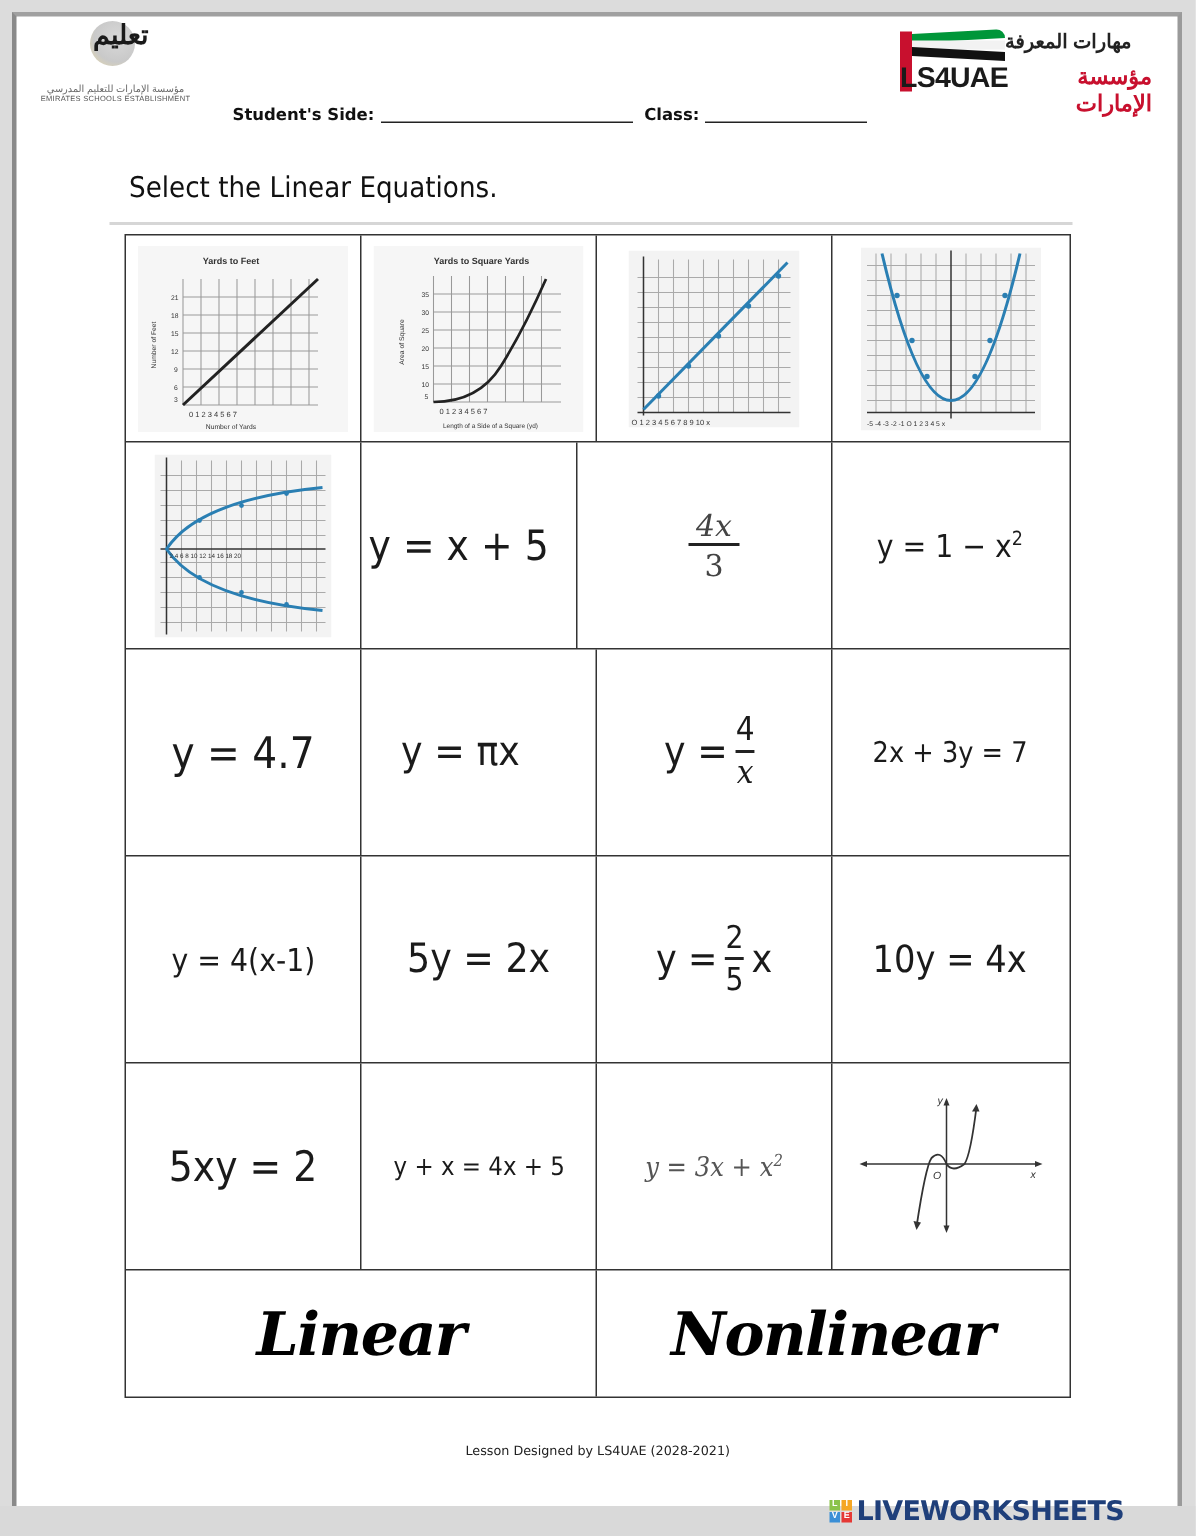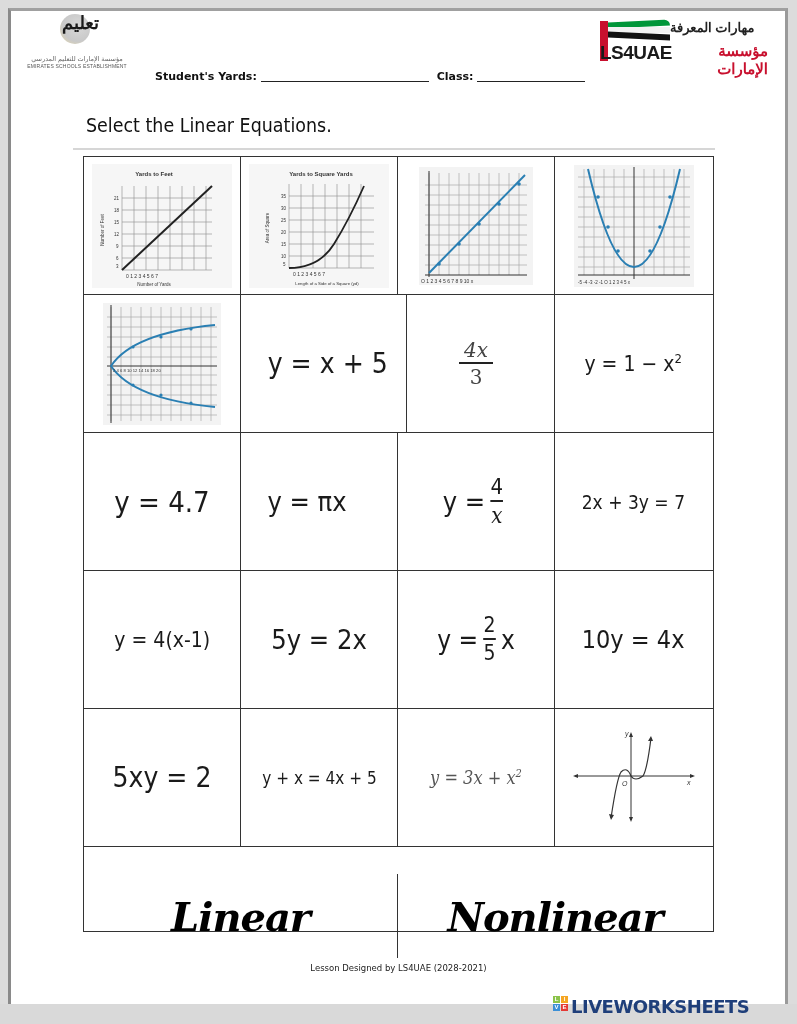--- a/index.html
+++ b/index.html
@@ -46,21 +46,21 @@
   .eq-serif { font-family: "DejaVu Serif", serif; font-style: italic; color: #444; }
   .frac { display: inline-flex; flex-direction: column; align-items: center; vertical-align: middle; margin: 0 4px; }
   .frac .num { line-height: 1; padding: 0 2px 2px; }
   .frac .bar { width: 100%; height: 2px; background: #222; }
   .frac .den { line-height: 1; padding-top: 3px; }
   .script { font-family: "DejaVu Serif", serif; font-style: italic; font-weight: bold; font-size: 40px; color: #000; letter-spacing: -1px; }
 
   .graph { background: #f4f4f4; }
 
   .footer-credit { position: absolute; left: 0; top: 963px; width: 797px; text-align: center; font-size: 8.5px; color: #222; font-family: "DejaVu Sans", sans-serif; }
-  .lw-logo { position: absolute; left: 553px; top: 996px; height: 22px; display: flex; align-items: flex-start; }
+  .lw-logo { position: absolute; left: 553px; top: 996px; height: 22px; display: flex; align-items: center; }
   .lw-blocks { display: grid; grid-template-columns: 7px 7px; grid-template-rows: 7px 7px; gap: 1px; margin-right: 3px; }
   .lw-blocks span { display: block; font-size: 6px; color: #fff; text-align: center; line-height: 7px; font-weight: bold; }
   .lw-text { font-family: "DejaVu Sans", sans-serif; font-weight: bold; font-size: 18px; color: #1f3f7a; letter-spacing: -0.5px; }
   .white-tab { position: absolute; left: 152px; top: 980px; width: 84px; height: 24px; background: #fff; }
 </style>
 </head>
 <body>
 
 <div class="page"></div>
 <div class="bottom-bar"></div>
@@ -79,21 +79,21 @@
       <div class="green"></div>
       <div class="white"></div>
       <div class="black"></div>
   </div>
   <div class="ar-top">مهارات المعرفة</div>
   <div class="ls-text">LS4UAE</div>
   <div class="ar-bottom">مؤسسة الإمارات</div>
 </div>
 
 <div class="form-row">
-  <span class="field-label">Student's Yards:</span><span class="field-line name-line"></span>
+  <span class="field-label">Student's Side:</span><span class="field-line name-line"></span>
   <span class="field-label">Class:</span><span class="field-line class-line"></span>
 </div>
 
 <div class="title">Select the Linear Equations.</div>
 <div class="title-rule"></div>
 
 <div class="grid">
 
   <div class="row" style="top:0;height:138px;">
     <div class="cell" style="left:0;width:157px;">
@@ -275,21 +275,21 @@
             <circle cx="30" cy="44" r="1.6"></circle>
             <circle cx="58" cy="34" r="1.6"></circle>
             <circle cx="88" cy="26" r="1.6"></circle>
             <circle cx="30" cy="82" r="1.6"></circle>
             <circle cx="58" cy="92" r="1.6"></circle>
             <circle cx="88" cy="100" r="1.6"></circle>
           </g>
         <text x="10" y="69" font-size="4.2" fill="#333">2 4 6 8 10 12 14 16 18 20</text>
       </svg>
     </div>
-    <div class="cell" style="left:166px;width:157px;">
+    <div class="cell" style="left:144px;width:157px;">
       <span class="eq" style="font-size:28px;">y = x + 5</span>
     </div>
     <div class="cell" style="left:314px;width:157px;">
       <span class="frac eq-serif" style="font-size:20px;">
         <span class="num">4x</span>
         <span class="bar" style="width:34px;"></span>
         <span class="den" style="font-style:normal;">3</span>
       </span>
     </div>
     <div class="cell last" style="left:471px;width:157px;">
@@ -363,21 +363,21 @@
         <path d="M42 90 Q48 50 52 44 Q58 38 62 48 Q66 54 74 48 Q78 42 82 10" fill="none" stroke="#333" stroke-width="1.2"></path>
         <polygon points="42,92 40,86 45,87" fill="#333"></polygon>
           <polygon points="82,8 79,13 84,13" fill="#333"></polygon>
         <text x="56" y="8" font-size="7" font-style="italic" fill="#333">y</text>
         <text x="118" y="57" font-size="7" font-style="italic" fill="#333">x</text>
         <text x="53" y="58" font-size="7" font-style="italic" fill="#333">O</text>
       </svg>
     </div>
   </div>
 
-  <div class="row" style="top:717px;height:84px;border-bottom:none;">
+  <div class="row" style="top:690px;height:84px;border-bottom:none;">
     <div class="cell" style="left:0;width:314px;">
       <span class="script">Linear</span>
     </div>
     <div class="cell last" style="left:314px;width:314px;">
       <span class="script">Nonlinear</span>
     </div>
   </div>
 </div>
 
 <div class="footer-credit">Lesson Designed by LS4UAE (2028-2021)</div>

